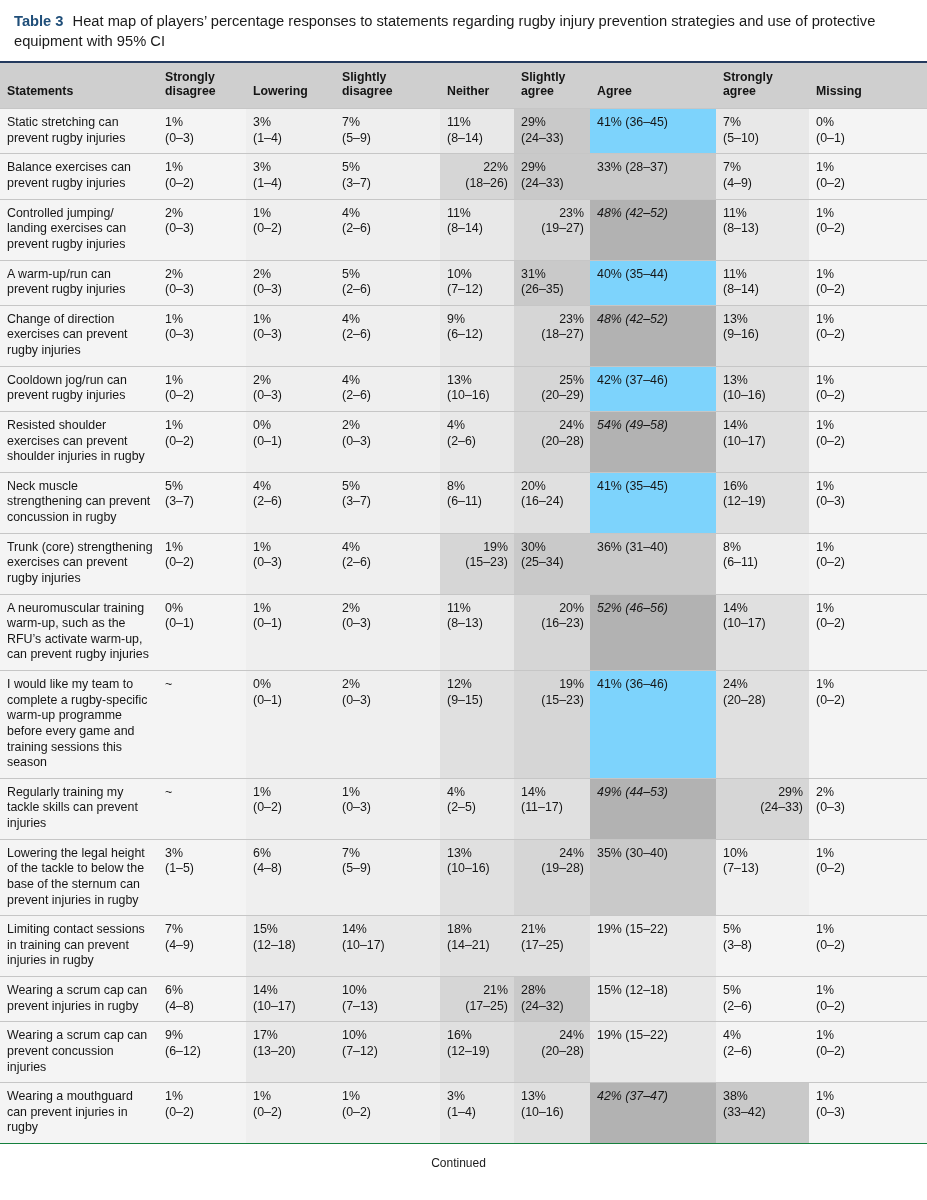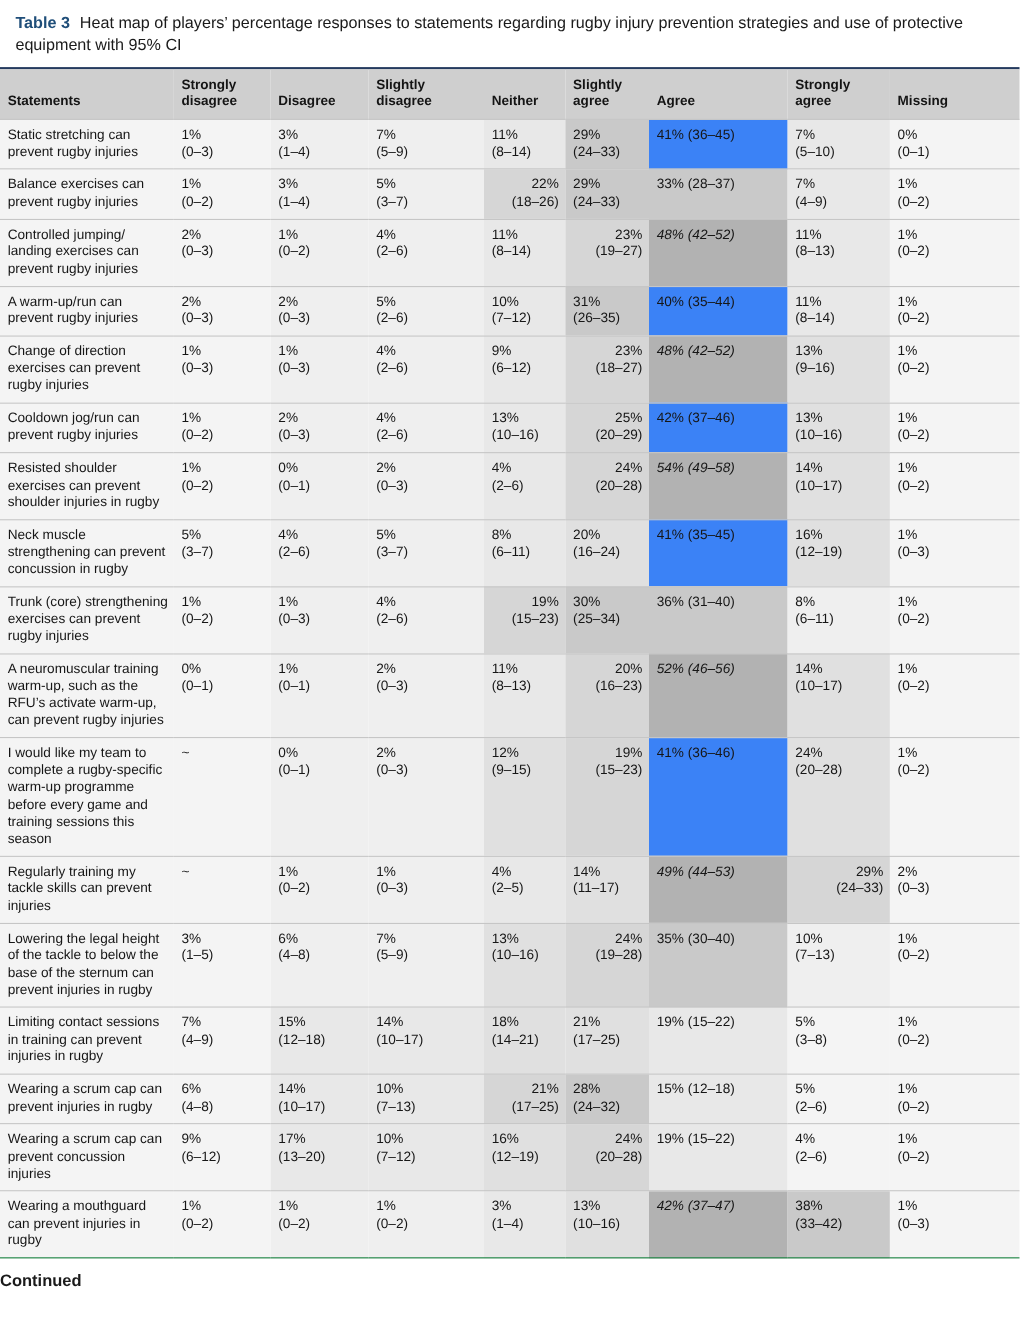--- a/index.html
+++ b/index.html
@@ -80,33 +80,32 @@
     padding-right: 4px;
   }
 
   
   .h0 { background: #f4f4f4; }
   .h1 { background: #efefef; }
   .h2 { background: #e8e8e8; }
   .h3 { background: #e0e0e0; }
   .h4 { background: #d6d6d6; text-align: right; }
   .h5 { background: #c9c9c9; }
-  .h6 { background: #3b82f6; }
+  .h6 { background: #7dd3fc; }
   .h7 { background: #b2b2b2; font-style: italic; }
 
   .val { display: block; }
   .ci  { display: block; }
   .inline-val { display: inline; }
 
   .footer-note {
-    text-align: left;
-    font-size: 15px;
+    text-align: center;
+    font-size: 12px;
     padding: 12px 10px 8px 0;
     color: #1a1a1a;
-    font-weight: bold;
   }
 </style>
 </head>
 <body>
 
 <div class="table-wrap">
 
   <div class="caption">
     <span class="tbl-label">Table 3</span><span>Heat map of players’ percentage responses to statements regarding rugby injury prevention strategies and use of protective equipment with 95% CI</span>
   </div>
@@ -120,21 +119,21 @@
       <col class="c-neither">
         <col class="c-sla">
         <col class="c-agree">
         <col class="c-sa">
         <col class="c-missing">
     </colgroup>
     <thead>
       <tr>
         <th>Statements</th>
         <th>Strongly disagree</th>
-        <th>Disagree</th>
+        <th>Lowering</th>
         <th>Slightly disagree</th>
         <th>Neither</th>
         <th>Slightly agree</th>
         <th>Agree</th>
         <th>Strongly agree</th>
         <th>Missing</th>
       </tr>
     </thead>
     <tbody id="heatmap-body">
         <tr>

